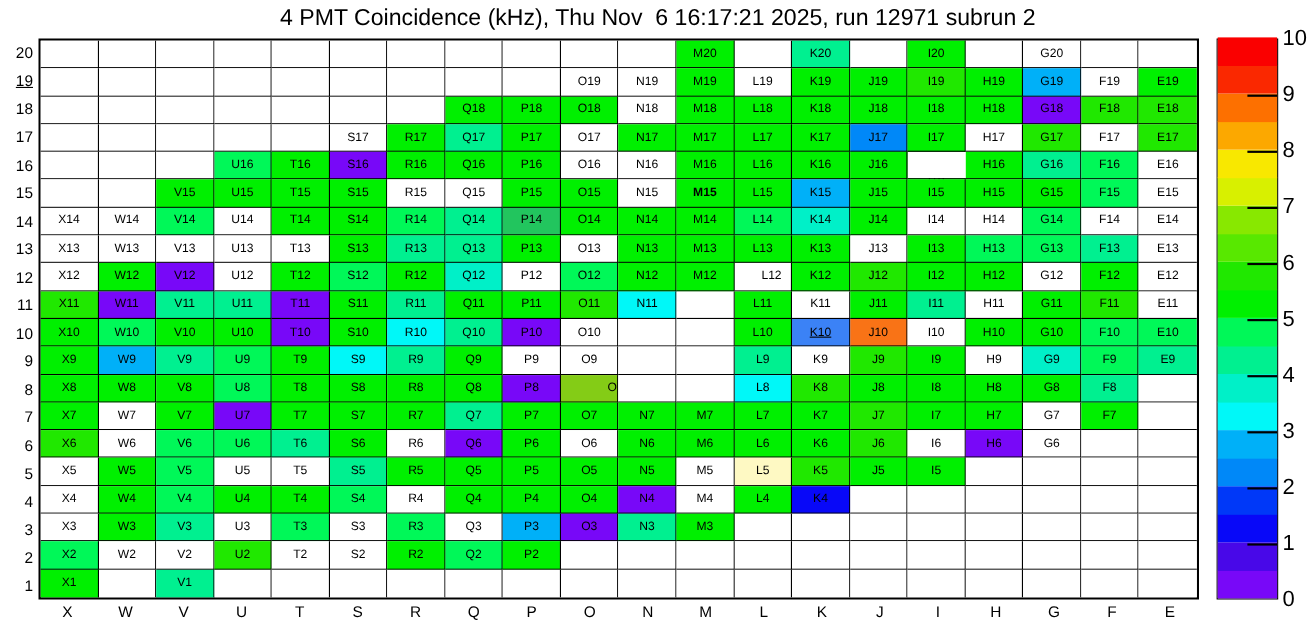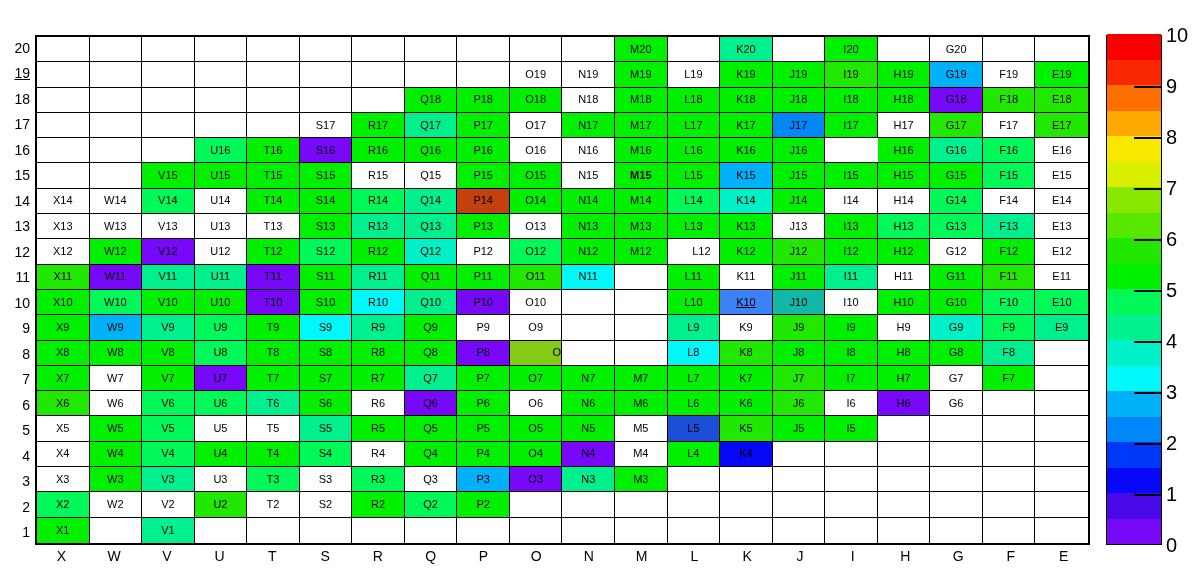--- a/index.html
+++ b/index.html
@@ -22,20 +22,21 @@
           border:1px solid #000;box-sizing:border-box;}
   .band{position:absolute;left:0;width:54px;}
   .ltick{position:absolute;left:27px;width:27px;height:2px;background:#000;}
   .lticklab{position:absolute;left:1166px;width:30px;height:22px;
             font-size:20px;display:flex;align-items:center;}
 </style>
 </head>
 <body>
 
 <div id="plot">
+  <div class="title">4 PMT Coincidence (kHz), Thu Nov  6 16:17:21 2025, run 12971 subrun 2</div>
   <div id="grid">
       <div class="cell"></div>
       <div class="cell"></div>
       <div class="cell"></div>
       <div class="cell"></div>
       <div class="cell"></div>
       <div class="cell"></div>
       <div class="cell"></div>
       <div class="cell"></div>
       <div class="cell"></div>
@@ -151,21 +152,21 @@
       <div class="cell" style="background: rgb(0, 248, 88);">F15</div>
       <div class="cell" style="background: rgb(255, 255, 255);">E15</div>
       <div class="cell" style="background: rgb(255, 255, 255);">X14</div>
       <div class="cell" style="background: rgb(255, 255, 255);">W14</div>
       <div class="cell" style="background: rgb(0, 248, 88);">V14</div>
       <div class="cell" style="background: rgb(255, 255, 255);">U14</div>
       <div class="cell" style="background: rgb(0, 240, 0);">T14</div>
       <div class="cell" style="background: rgb(0, 240, 0);">S14</div>
       <div class="cell" style="background: rgb(0, 248, 88);">R14</div>
       <div class="cell" style="background: rgb(0, 240, 144);">Q14</div>
-      <div class="cell" style="background: #c2410c;">P14</div>
+      <div class="cell" style="background: #22c55e;">P14</div>
       <div class="cell" style="background: rgb(0, 240, 0);">O14</div>
       <div class="cell" style="background: rgb(0, 240, 0);">N14</div>
       <div class="cell" style="background: rgb(0, 240, 0);">M14</div>
       <div class="cell" style="background: rgb(0, 248, 88);">L14</div>
       <div class="cell" style="background: rgb(0, 240, 200);">K14</div>
       <div class="cell" style="background: rgb(0, 240, 0);">J14</div>
       <div class="cell" style="background: rgb(255, 255, 255);">I14</div>
       <div class="cell" style="background: rgb(255, 255, 255);">H14</div>
       <div class="cell" style="background: rgb(0, 248, 88);">G14</div>
       <div class="cell" style="background: rgb(255, 255, 255);">F14</div>
@@ -237,21 +238,21 @@
       <div class="cell" style="background: rgb(120, 8, 248);">T10</div>
       <div class="cell" style="background: rgb(0, 240, 0);">S10</div>
       <div class="cell" style="background: rgb(0, 248, 248);">R10</div>
       <div class="cell" style="background: rgb(0, 240, 144); text-align: center;">Q10</div>
       <div class="cell" style="background: rgb(120, 8, 248);">P10</div>
       <div class="cell" style="background: rgb(255, 255, 255);">O10</div>
       <div class="cell"></div>
       <div class="cell"></div>
       <div class="cell" style="background: rgb(0, 240, 0);">L10</div>
       <div class="cell" style="background: #3b82f6; text-decoration: underline;">K10</div>
-      <div class="cell" style="background: #14b8a6;">J10</div>
+      <div class="cell" style="background: #f97316;">J10</div>
       <div class="cell" style="background: rgb(255, 255, 255);">I10</div>
       <div class="cell" style="background: rgb(0, 240, 0);">H10</div>
       <div class="cell" style="background: rgb(0, 240, 0);">G10</div>
       <div class="cell" style="background: rgb(0, 248, 88);">F10</div>
       <div class="cell" style="background: rgb(0, 248, 88);">E10</div>
       <div class="cell" style="background: rgb(0, 240, 0);">X9</div>
       <div class="cell" style="background: rgb(0, 176, 248);">W9</div>
       <div class="cell" style="background: rgb(0, 240, 144);">V9</div>
       <div class="cell" style="background: rgb(0, 248, 88);">U9</div>
       <div class="cell" style="background: rgb(0, 240, 0);">T9</div>
@@ -335,21 +336,21 @@
       <div class="cell" style="background: rgb(0, 248, 88);">V5</div>
       <div class="cell" style="background: rgb(255, 255, 255);">U5</div>
       <div class="cell" style="background: rgb(255, 255, 255);">T5</div>
       <div class="cell" style="background: rgb(0, 240, 144);">S5</div>
       <div class="cell" style="background: rgb(0, 240, 0);">R5</div>
       <div class="cell" style="background: rgb(0, 240, 0);">Q5</div>
       <div class="cell" style="background: rgb(0, 240, 0);">P5</div>
       <div class="cell" style="background: rgb(0, 240, 0);">O5</div>
       <div class="cell" style="background: rgb(0, 240, 0);">N5</div>
       <div class="cell" style="background: rgb(255, 255, 255);">M5</div>
-      <div class="cell" style="background: #1d4ed8;">L5</div>
+      <div class="cell" style="background: #fef9c3;">L5</div>
       <div class="cell" style="background: rgb(32, 232, 0);">K5</div>
       <div class="cell" style="background: rgb(0, 240, 0);">J5</div>
       <div class="cell" style="background: rgb(0, 240, 0);">I5</div>
       <div class="cell"></div>
       <div class="cell"></div>
       <div class="cell"></div>
       <div class="cell"></div>
       <div class="cell" style="background: rgb(255, 255, 255);">X4</div>
       <div class="cell" style="background: rgb(0, 240, 0);">W4</div>
       <div class="cell" style="background: rgb(0, 248, 88);">V4</div>

